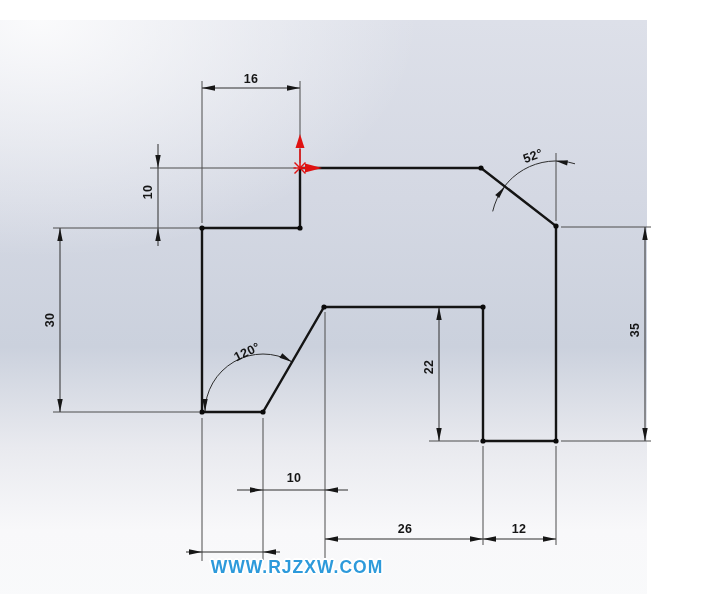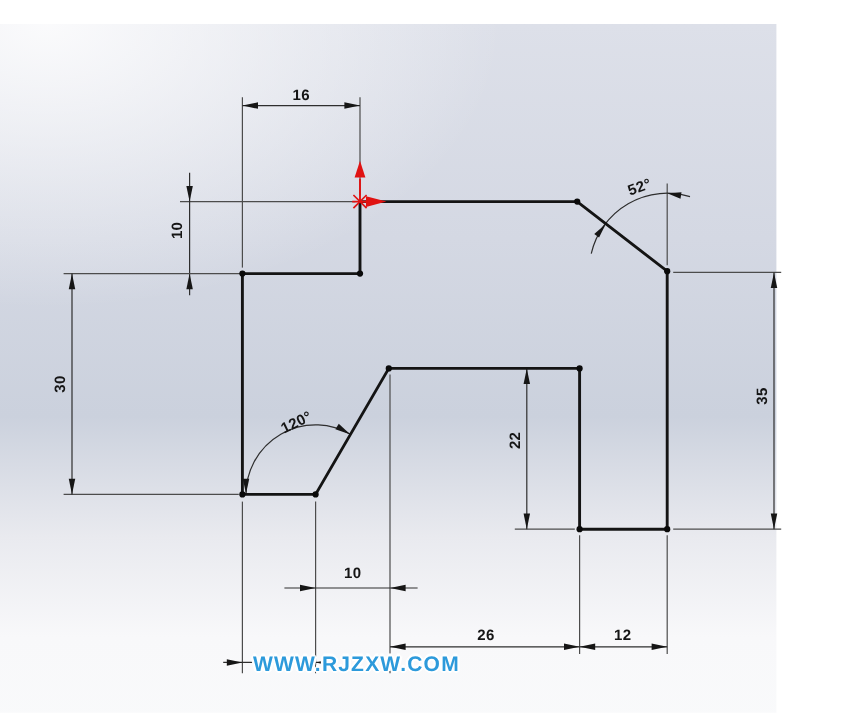--- a/index.html
+++ b/index.html
@@ -16,21 +16,21 @@
   .ext{stroke:#4c4c4c;stroke-width:1;fill:none;}
   .dimline{stroke:#2e2e2e;stroke-width:1;fill:none;}
   .arrow{fill:#161616;stroke:none;}
   .dimtext{font-family:"Liberation Sans",sans-serif;font-size:12.5px;font-weight:600;fill:#151515;letter-spacing:.3px;}
   .vertex{fill:#0a0a0a;}
   .origin-stroke{stroke:#E01212;stroke-width:1.6;fill:none;}
   .origin-fill{fill:#E01212;stroke:none;}
   .wm{position:absolute;left:297px;transform:translateX(-50%);white-space:nowrap;color:#1B8CD8;font-weight:900;
       text-shadow:-2px 0 0 #fff,2px 0 0 #fff,0 -2px 0 #fff,0 2px 0 #fff,-1px -1px 0 #fff,1px 1px 0 #fff,-1px 1px 0 #fff,1px -1px 0 #fff;}
   .wm-title{top:489px;font-size:31px;letter-spacing:0;}
-  .wm-url{top:523px;font-size:17.5px;letter-spacing:1px;color:#2D9ADB;}
+  .wm-url{top:537px;font-size:17.5px;letter-spacing:1px;color:#2D9ADB;}
 </style>
 </head>
 <body>
 
 <div id="viewport">
 
   <svg width="723" height="594" viewBox="0 0 723 594">
 
     <g>
       <line class="ext" x1="202" y1="61" x2="202" y2="203"></line>

